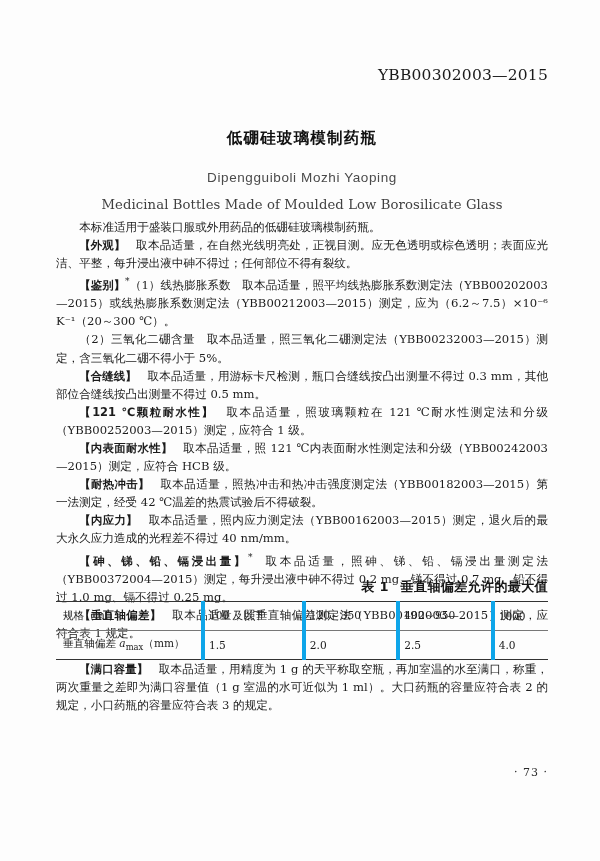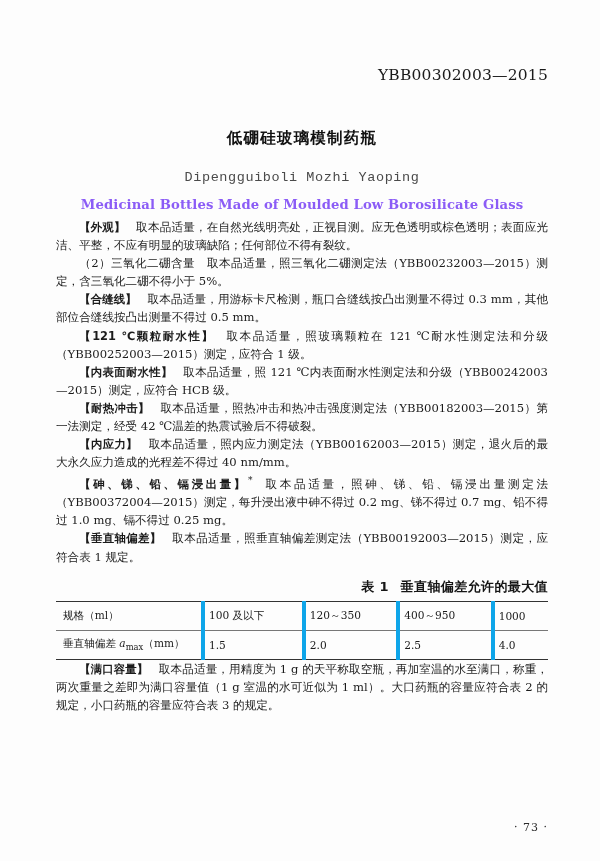--- a/index.html
+++ b/index.html
@@ -51,32 +51,32 @@
   }
   .title-cn {
     font-family: "DejaVu Sans", "Liberation Sans", sans-serif;
     font-weight: bold;
     font-size: 15.5px;
     letter-spacing: 1.2px;
     color: #111;
     margin-bottom: 21px;
   }
   .title-pinyin {
-    font-family: Liberation Mono, monospace;
+    font-family: Liberation Sans, sans-serif;
     font-size: 13.5px;
     letter-spacing: 0.6px;
     color: #4a4a4a;
     margin-bottom: 10px;
   }
   .title-en {
     font-family: "DejaVu Serif", "Liberation Serif", serif;
-    font-weight: bold;
+    font-weight: normal;
     font-size: 13.2px;
     letter-spacing: 0.1px;
-    color: #8b5cf6;
+    color: #404040;
     margin-top: 12px;
   }
   
   .body-text {
     position: absolute;
     left: 0;
     top: 218px;
     width: 492px;
     font-size: 11.6px;
     line-height: 18.1px;
@@ -131,46 +131,50 @@
     white-space: nowrap;
     width: 134px;
   }
   table.spec tr.r-top td { border-top: 1.4px solid #333; }
   table.spec tr.r-top td { border-bottom: 0.8px solid #777; }
   table.spec tr.r-bot td { border-bottom: 1.4px solid #333; }
   
   .footer {
     position: absolute;
     right: 0;
-    top: 821px;
+    top: 766px;
     font-size: 11px;
     letter-spacing: 1px;
     color: #2a2a2a;
   }
 </style>
 </head>
 <body>
 
 <div class="page">
   <div class="content">
 
     <div class="std-no">YBB00302003—2015</div>
 
     <div class="title-block">
       <div class="title-cn">低硼硅玻璃模制药瓶</div>
       <div class="title-pinyin">Dipengguiboli Mozhi Yaoping</div>
       <div class="title-en">Medicinal Bottles Made of Moulded Low Borosilicate Glass</div>
     </div>
 
     <div class="body-text">
-
-      <p class="para">
-        <span class="lbl">【外观】</span><span class="gap"></span><span>取本品适量，在自然光线明亮处，正视目测。应无色透明或棕色透明；表面应光洁、平整，不应有明显的玻璃缺陷；任何部位不得有裂纹。</span>
-      </p>
-
+      <p class="para">本标准适用于盛装口服或外用药品的低硼硅玻璃模制药瓶。</p>
+
+      <p class="para">
+        <span class="lbl">【外观】</span><span class="gap"></span><span>取本品适量，在自然光线明亮处，正视目测。应无色透明或棕色透明；表面应光洁、平整，每升浸出液中砷不得过；任何部位不得有裂纹。</span>
+      </p>
+
+      <p class="para">
+        <span class="lbl">【鉴别】</span><span class="sup">*</span><span>（1）线热膨胀系数　取本品适量，照平均线热膨胀系数测定法（YBB00202003—2015）或线热膨胀系数测定法（YBB00212003—2015）测定，应为（6.2～7.5）×10⁻⁶ K⁻¹（20～300 ℃）。</span>
+      </p>
 
       <p class="para">
         <span>（2）三氧化二硼含量　取本品适量，照三氧化二硼测定法（YBB00232003—2015）测定，含三氧化二硼不得小于 5%。</span>
       </p>
 
       <p class="para">
         <span class="lbl">【合缝线】</span><span class="gap"></span><span>取本品适量，用游标卡尺检测，瓶口合缝线按凸出测量不得过 0.3 mm，其他部位合缝线按凸出测量不得过 0.5 mm。</span>
       </p>
 
       <p class="para">

